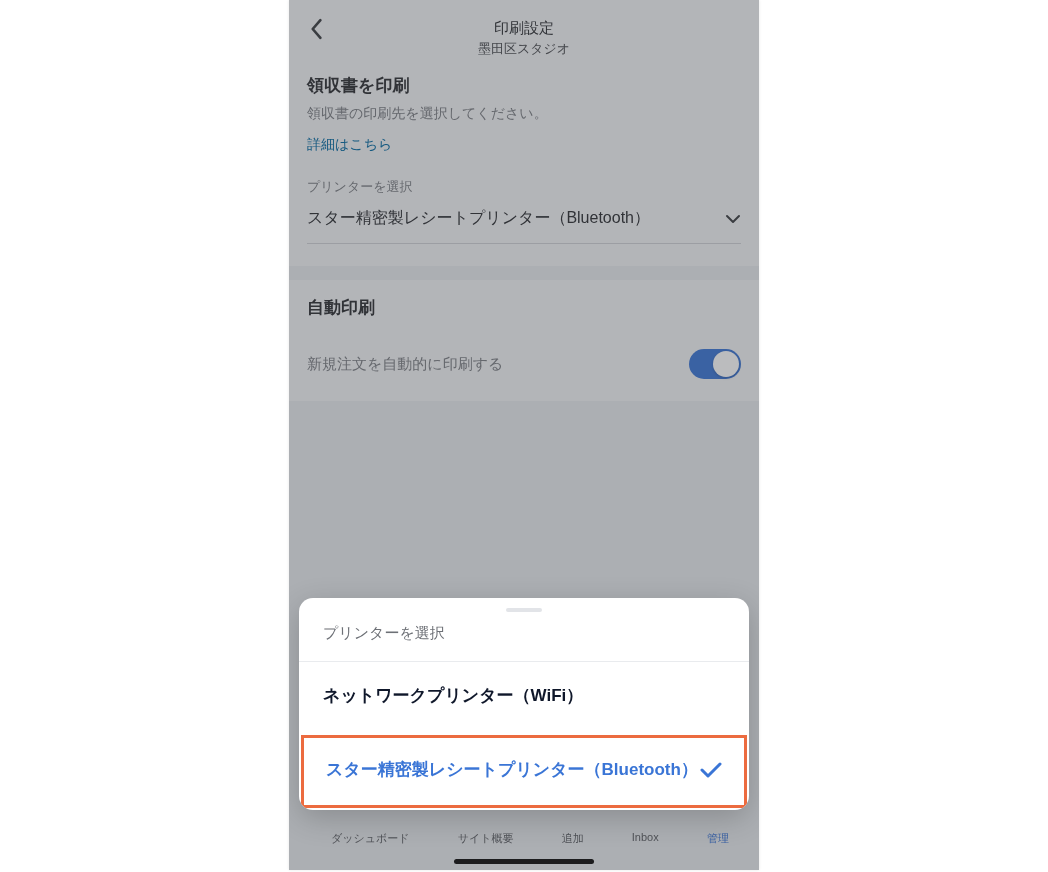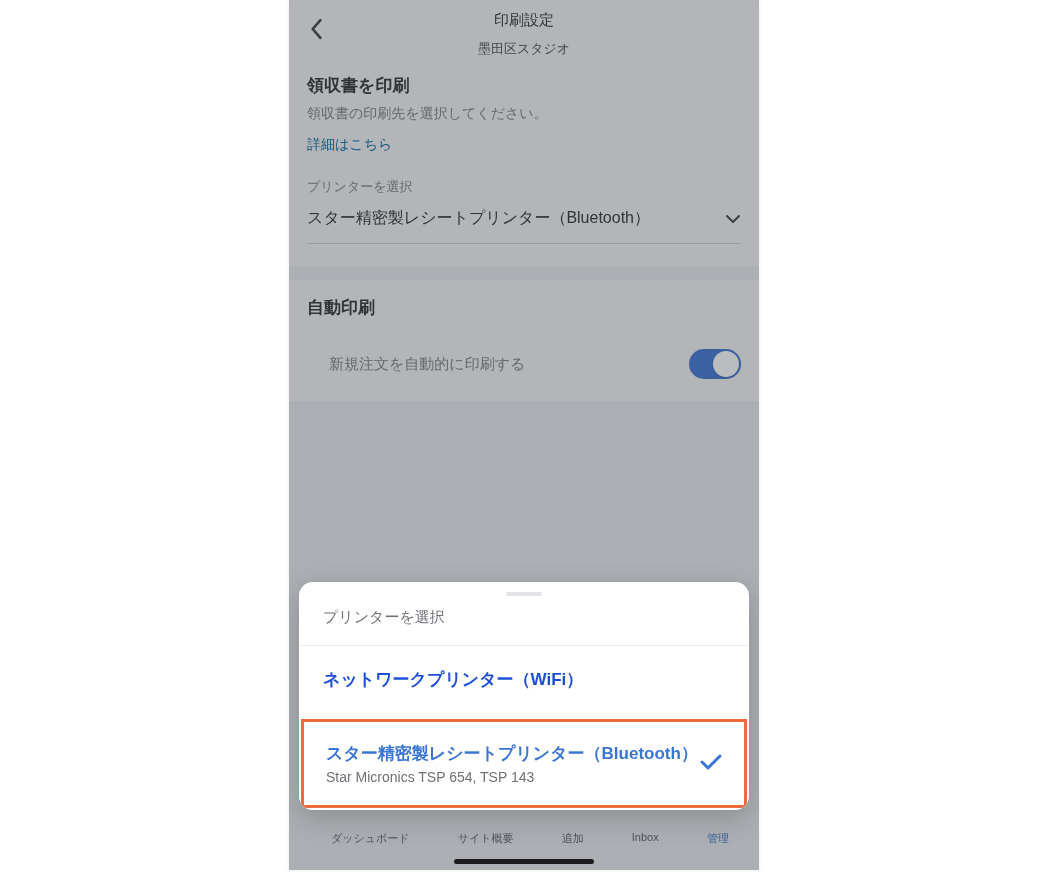--- a/index.html
+++ b/index.html
@@ -42,21 +42,21 @@
       width: 30px;
       height: 30px;
       display: flex;
       align-items: center;
       justify-content: center;
       cursor: pointer;
     }
     .back-btn svg { width: 14px; height: 22px; }
     .nav-titles { text-align: center; }
     .nav-title { font-size: 15px; color: #2b2d31; font-weight: 500; }
-    .nav-subtitle { font-size: 13px; color: #4a4c50; margin-top: 10px; }
+    .nav-subtitle { font-size: 13px; color: #4a4c50; margin-top: 2px; }
     .section {
       background: #f3f4f6;
       padding: 16px 18px 22px;
     }
     .section + .section { margin-top: 14px; }
     .section-title {
       font-size: 17px;
       font-weight: 700;
       color: #2b2d31;
       margin-bottom: 6px;
@@ -90,21 +90,21 @@
       font-size: 16px;
       color: #2b2d31;
     }
     .chevron svg { width: 16px; height: 10px; }
     .toggle-row {
       display: flex;
       justify-content: space-between;
       align-items: center;
       margin-top: 30px;
     }
-    .toggle-row-label { font-size: 15px; color: #7b7e83; margin-left: 22px; }
+    .toggle-row-label { font-size: 15px; color: #7b7e83; }
     .toggle {
       width: 52px;
       height: 30px;
       background: #3a75d6;
       border-radius: 15px;
       position: relative;
       cursor: pointer;
     }
     .toggle-knob {
       width: 26px;
@@ -150,21 +150,21 @@
     .sheet-option.highlighted {
       border: 3px solid #ec6b3f;
       border-radius: 0;
       margin: 2px;
       padding: 20px 22px;
       position: relative;
     }
     .opt-title {
       font-size: 17px;
       font-weight: 600;
-      color: #1d4ed8;
+      color: #0f172a;
       margin-bottom: 4px;
     }
     .opt-title.selected { color: #3a75d6; }
     .opt-sub {
       font-size: 14px;
       color: #6d7076;
     }
     .check-icon {
       position: absolute;
       right: 22px;
@@ -254,21 +254,20 @@
     <div class="sheet-handle"></div>
     <div class="sheet-title">プリンターを選択</div>
     <div class="sheet-divider"></div>
 
     <div class="sheet-option">
       <div class="opt-title">ネットワークプリンター（WiFi）</div>
     </div>
 
     <div class="sheet-option highlighted">
       <div class="opt-title selected">スター精密製レシートプリンター（Bluetooth）</div>
-      <div class="opt-sub">Star Micronics TSP 654, TSP 143</div>
       <span class="check-icon">
         <svg viewBox="0 0 22 18">
             <path d="M2 9 L8 15 L20 3" stroke="#3a75d6" stroke-width="3" fill="none" stroke-linecap="round" stroke-linejoin="round"></path>
           </svg>
       </span>
     </div>
   </div>
 
   <div class="home-indicator"></div>
 </div>

